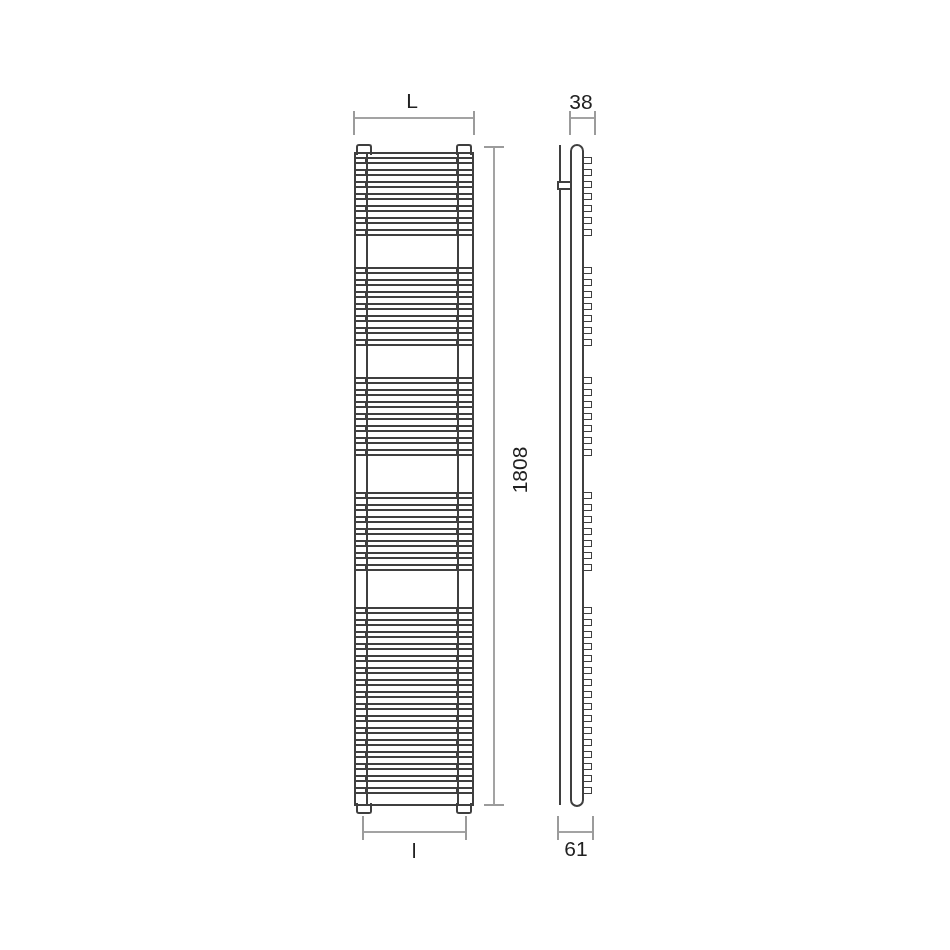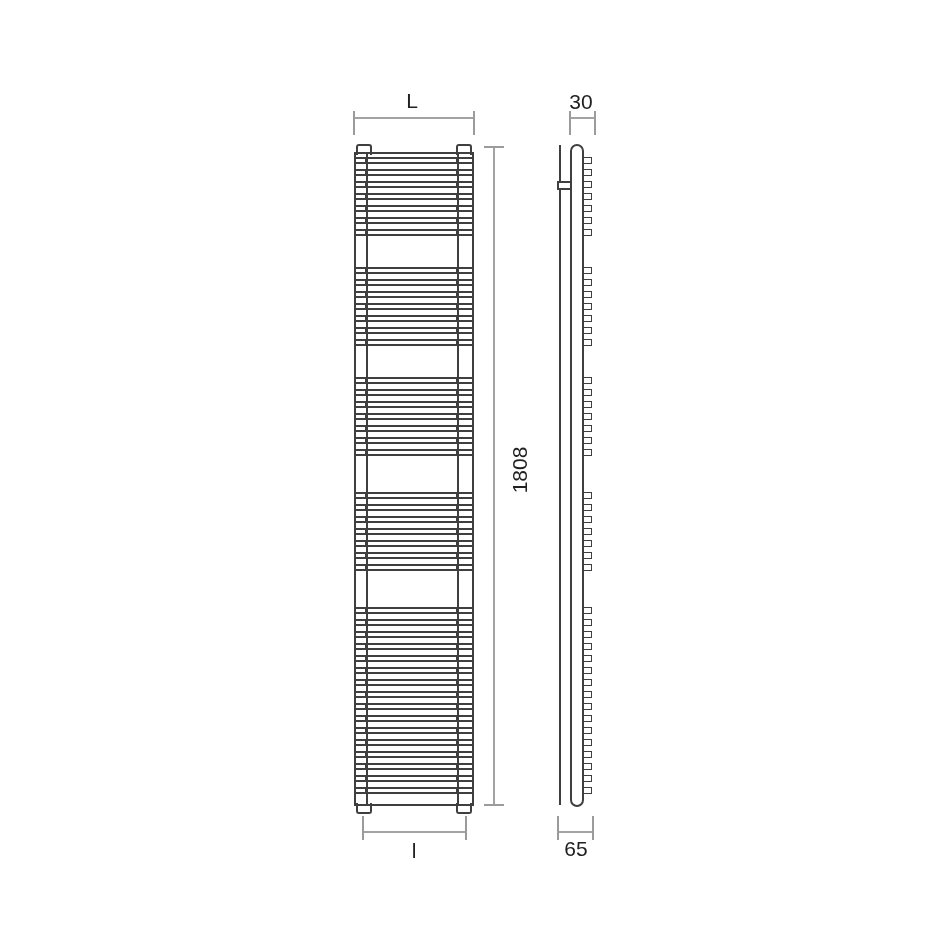--- a/index.html
+++ b/index.html
@@ -219,30 +219,30 @@
     </div>
 
   <div class="dline h" style="left:354px;top:117px;width:120px"></div>
   <div class="dtick v" style="left:353px;top:111px"></div>
   <div class="dtick v" style="left:473px;top:111px"></div>
   <span class="dim-label" style="left:412px;top:100px">L</span>
 
   <div class="dline h" style="left:570px;top:117px;width:25px"></div>
   <div class="dtick v" style="left:569px;top:111px"></div>
   <div class="dtick v" style="left:594px;top:111px"></div>
-  <span class="dim-label" style="left:581px;top:101px">30</span>
+  <span class="dim-label" style="left:581px;top:101px">38</span>
 
   <div class="dline v" style="left:493px;top:146px;height:660px"></div>
   <div class="dtick h" style="left:484px;top:146px"></div>
   <div class="dtick h" style="left:484px;top:804px"></div>
   <span class="dim-label rot" style="left:519px;top:470px">1808</span>
 
   <div class="dline h" style="left:363px;top:831px;width:103px"></div>
   <div class="dtick v" style="left:362px;top:816px"></div>
   <div class="dtick v" style="left:465px;top:816px"></div>
   <span class="dim-label" style="left:414px;top:850px">l</span>
 
   <div class="dline h" style="left:558px;top:831px;width:35px"></div>
   <div class="dtick v" style="left:557px;top:816px"></div>
   <div class="dtick v" style="left:592px;top:816px"></div>
-  <span class="dim-label" style="left:576px;top:848px">65</span>
+  <span class="dim-label" style="left:576px;top:848px">61</span>
 
 </div>
 
 </body></html>

